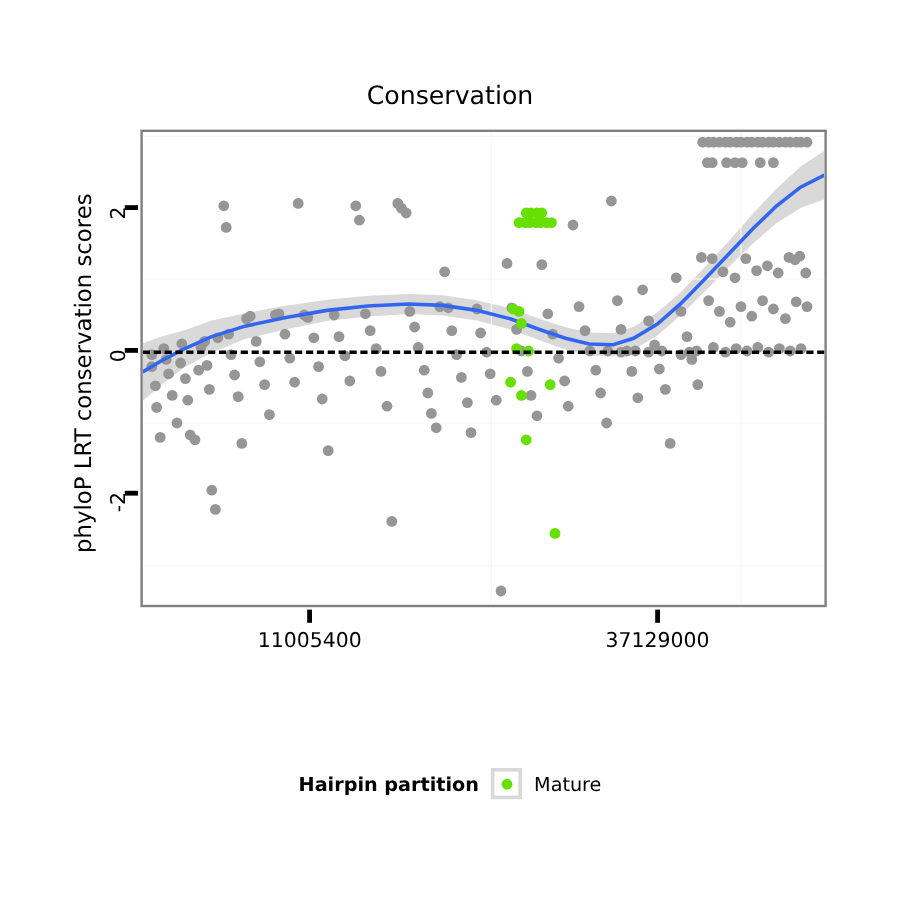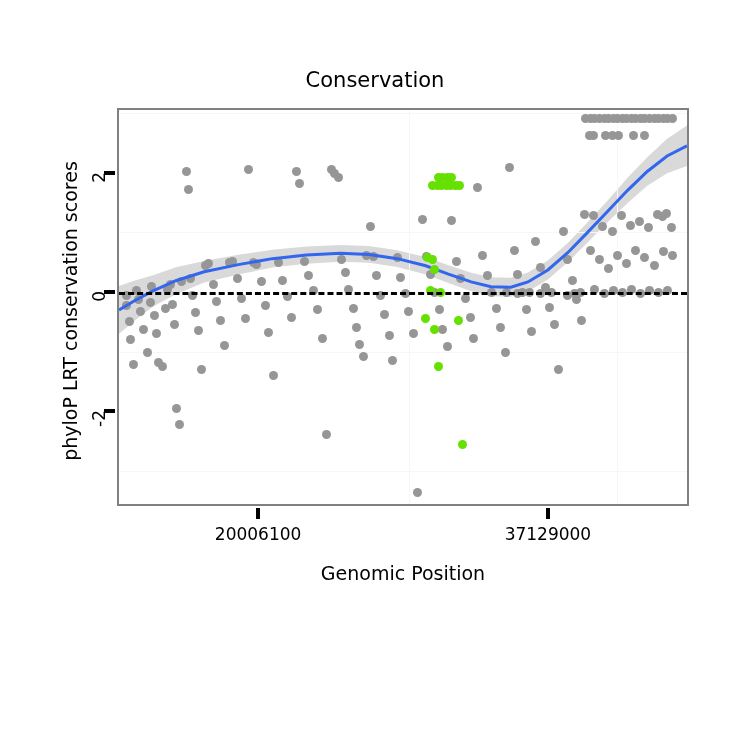--- a/index.html
+++ b/index.html
@@ -414,22 +414,28 @@
         <div class="zero-line" style="top: 182.076px;"></div>
       </div>
     <div id="axis-decor">
         <div class="tick-y" style="top: 62.6818px;"></div>
         <div class="tick-y-label" style="top: 53.6818px;">2</div>
         <div class="tick-y" style="top: 182.076px;"></div>
         <div class="tick-y-label" style="top: 173.076px;">0</div>
         <div class="tick-y" style="top: 301.47px;"></div>
         <div class="tick-y-label" style="top: 292.47px;">-2</div>
         <div class="tick-x" style="left: 141.102px;"></div>
-        <div class="tick-x-label" style="left: 141.102px;">20006100</div>
+        <div class="tick-x-label" style="left: 141.102px;">11005400</div>
         <div class="tick-x" style="left: 430.898px;"></div>
         <div class="tick-x-label" style="left: 430.898px;">37129000</div>
       </div>
   </div>
 
-  <div class="xlab">Genomic Position</div>
-
+
+  <div class="legend">
+    <span class="legend-title">Hairpin partition</span>
+    <span class="legend-key">
+      <span class="legend-key-dot"></span>
+    </span>
+    <span class="legend-label">Mature</span>
+  </div>
 
 </div>
 
 </body></html>

